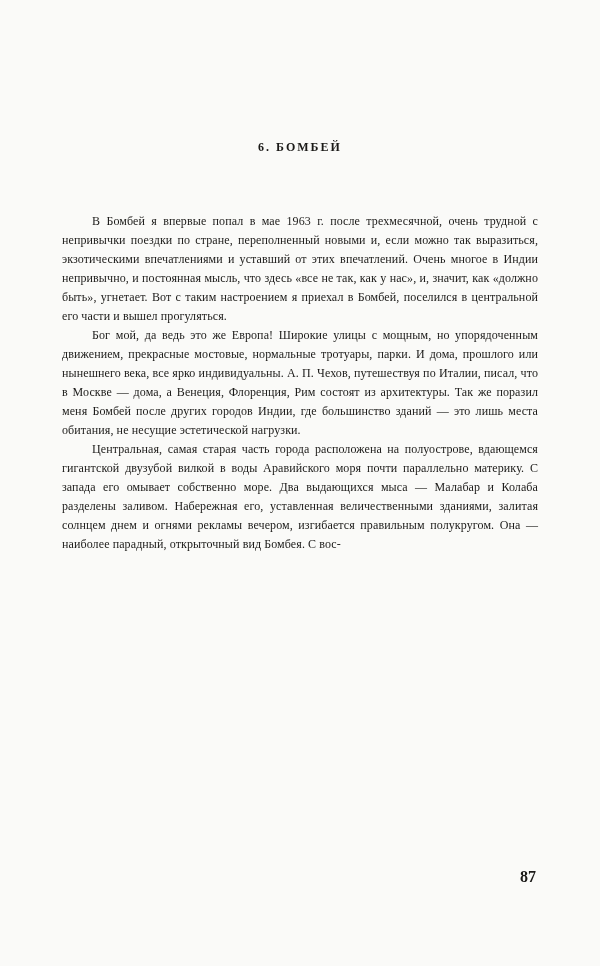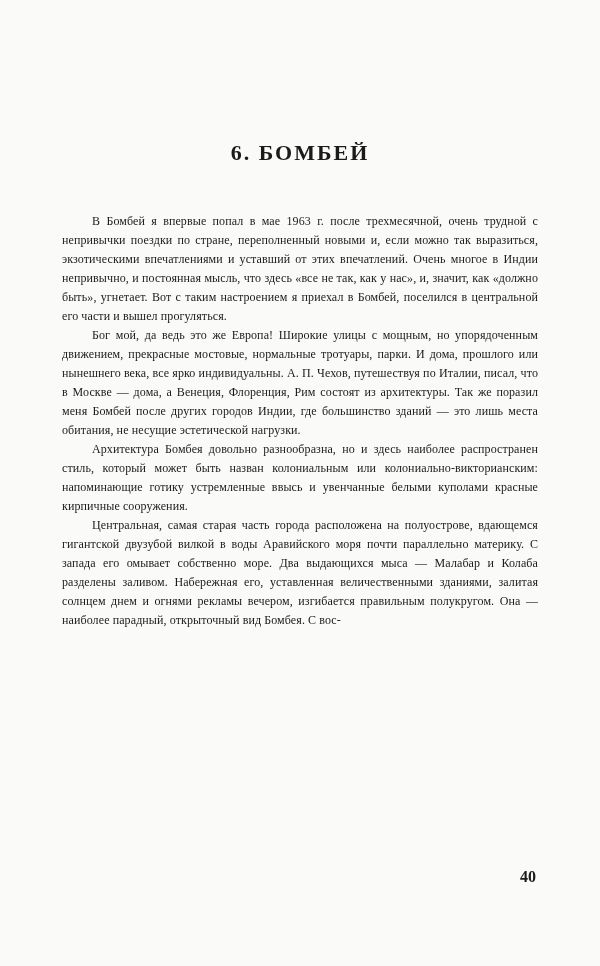--- a/index.html
+++ b/index.html
@@ -14,21 +14,21 @@
     margin: 0 auto;
     background: #fafaf8;
     color: #181715;
     font-family: "Liberation Serif", "DejaVu Serif", serif;
     overflow: hidden;
   }
   .chapter-title {
     margin: 0;
     padding-top: 140px;
     text-align: center;
-    font-size: 22px;
+    font-size: 12px;
     font-weight: bold;
     letter-spacing: 2px;
     color: #1b1a18;
   }
   .text-block {
     position: absolute;
     top: 212px;
     left: 62px;
     width: 476px;
   }
@@ -53,19 +53,18 @@
 </head>
 <body>
 
 <div class="scan-page">
 
   <h1 class="chapter-title">6. БОМБЕЙ</h1>
 
   <div class="text-block">
     <p>В Бомбей я впервые попал в мае 1963 г. после трехмесячной, очень трудной с непривычки поездки по стране, переполненный новыми и, если можно так выразиться, экзотическими впечатлениями и уставший от этих впечатлений. Очень многое в Индии непривычно, и постоянная мысль, что здесь «все не так, как у нас», и, значит, как «должно быть», угнетает. Вот с таким настроением я приехал в Бомбей, поселился в центральной его части и вышел прогуляться.</p>
     <p>Бог мой, да ведь это же Европа! Широкие улицы с мощным, но упорядоченным движением, прекрасные мостовые, нормальные тротуары, парки. И дома, прошлого или нынешнего века, все ярко индивидуальны. А. П. Чехов, путешествуя по Италии, писал, что в Москве — дома, а Венеция, Флоренция, Рим состоят из архитектуры. Так же поразил меня Бомбей после других городов Индии, где большинство зданий — это лишь места обитания, не несущие эстетической нагрузки.</p>
-    <p>Архитектура Бомбея довольно разнообразна, но и здесь наиболее распространен стиль, который может быть назван колониальным или колониально-викторианским: напоминающие готику устремленные ввысь и увенчанные белыми куполами красные кирпичные сооружения.</p>
     <p>Центральная, самая старая часть города расположена на полуострове, вдающемся гигантской двузубой вилкой в воды Аравийского моря почти параллельно материку. С запада его омывает собственно море. Два выдающихся мыса — Малабар и Колаба разделены заливом. Набережная его, уставленная величественными зданиями, залитая солнцем днем и огнями рекламы вечером, изгибается правильным полукругом. Она — наиболее парадный, открыточный вид Бомбея. С вос-</p>
   </div>
 
-  <div class="page-number">40</div>
+  <div class="page-number">87</div>
 
 </div>
 
 </body></html>

